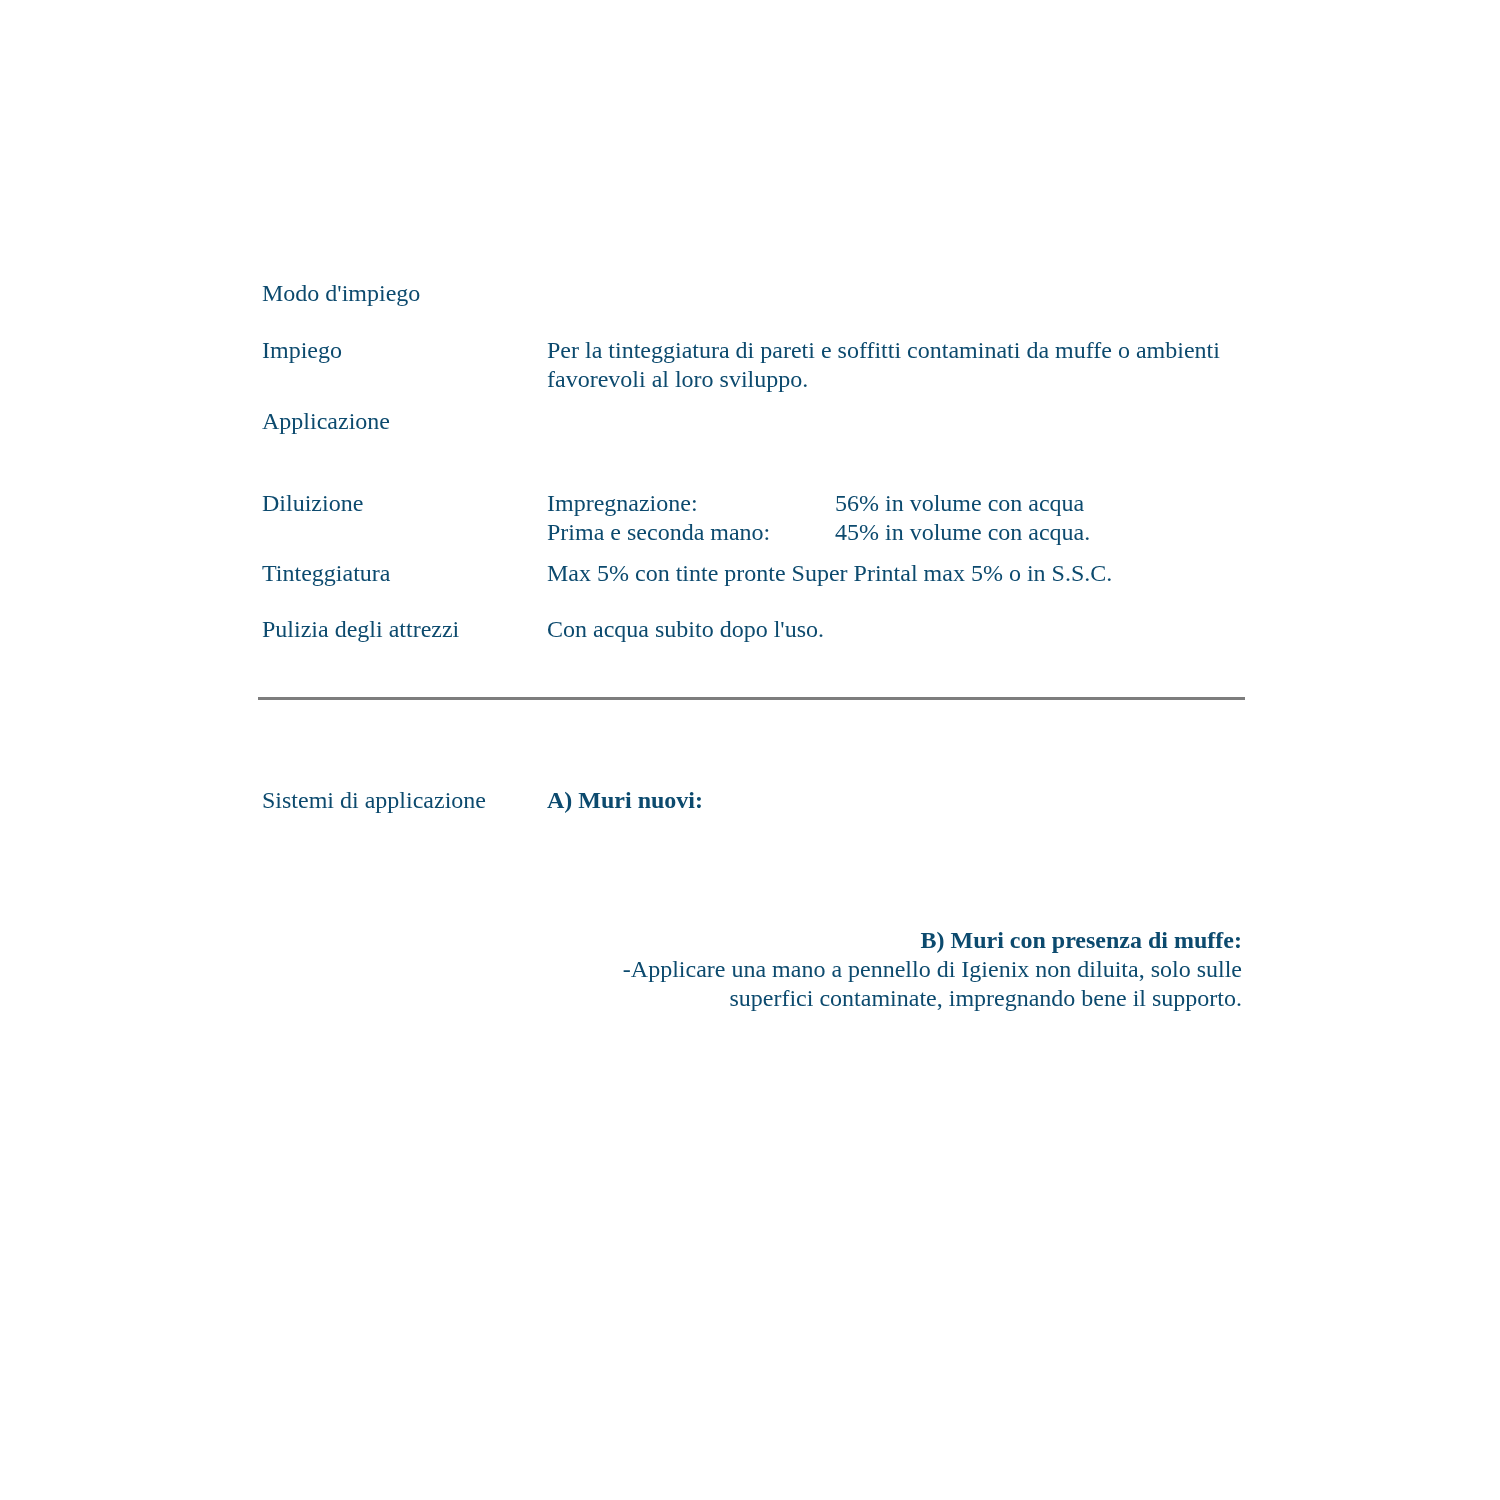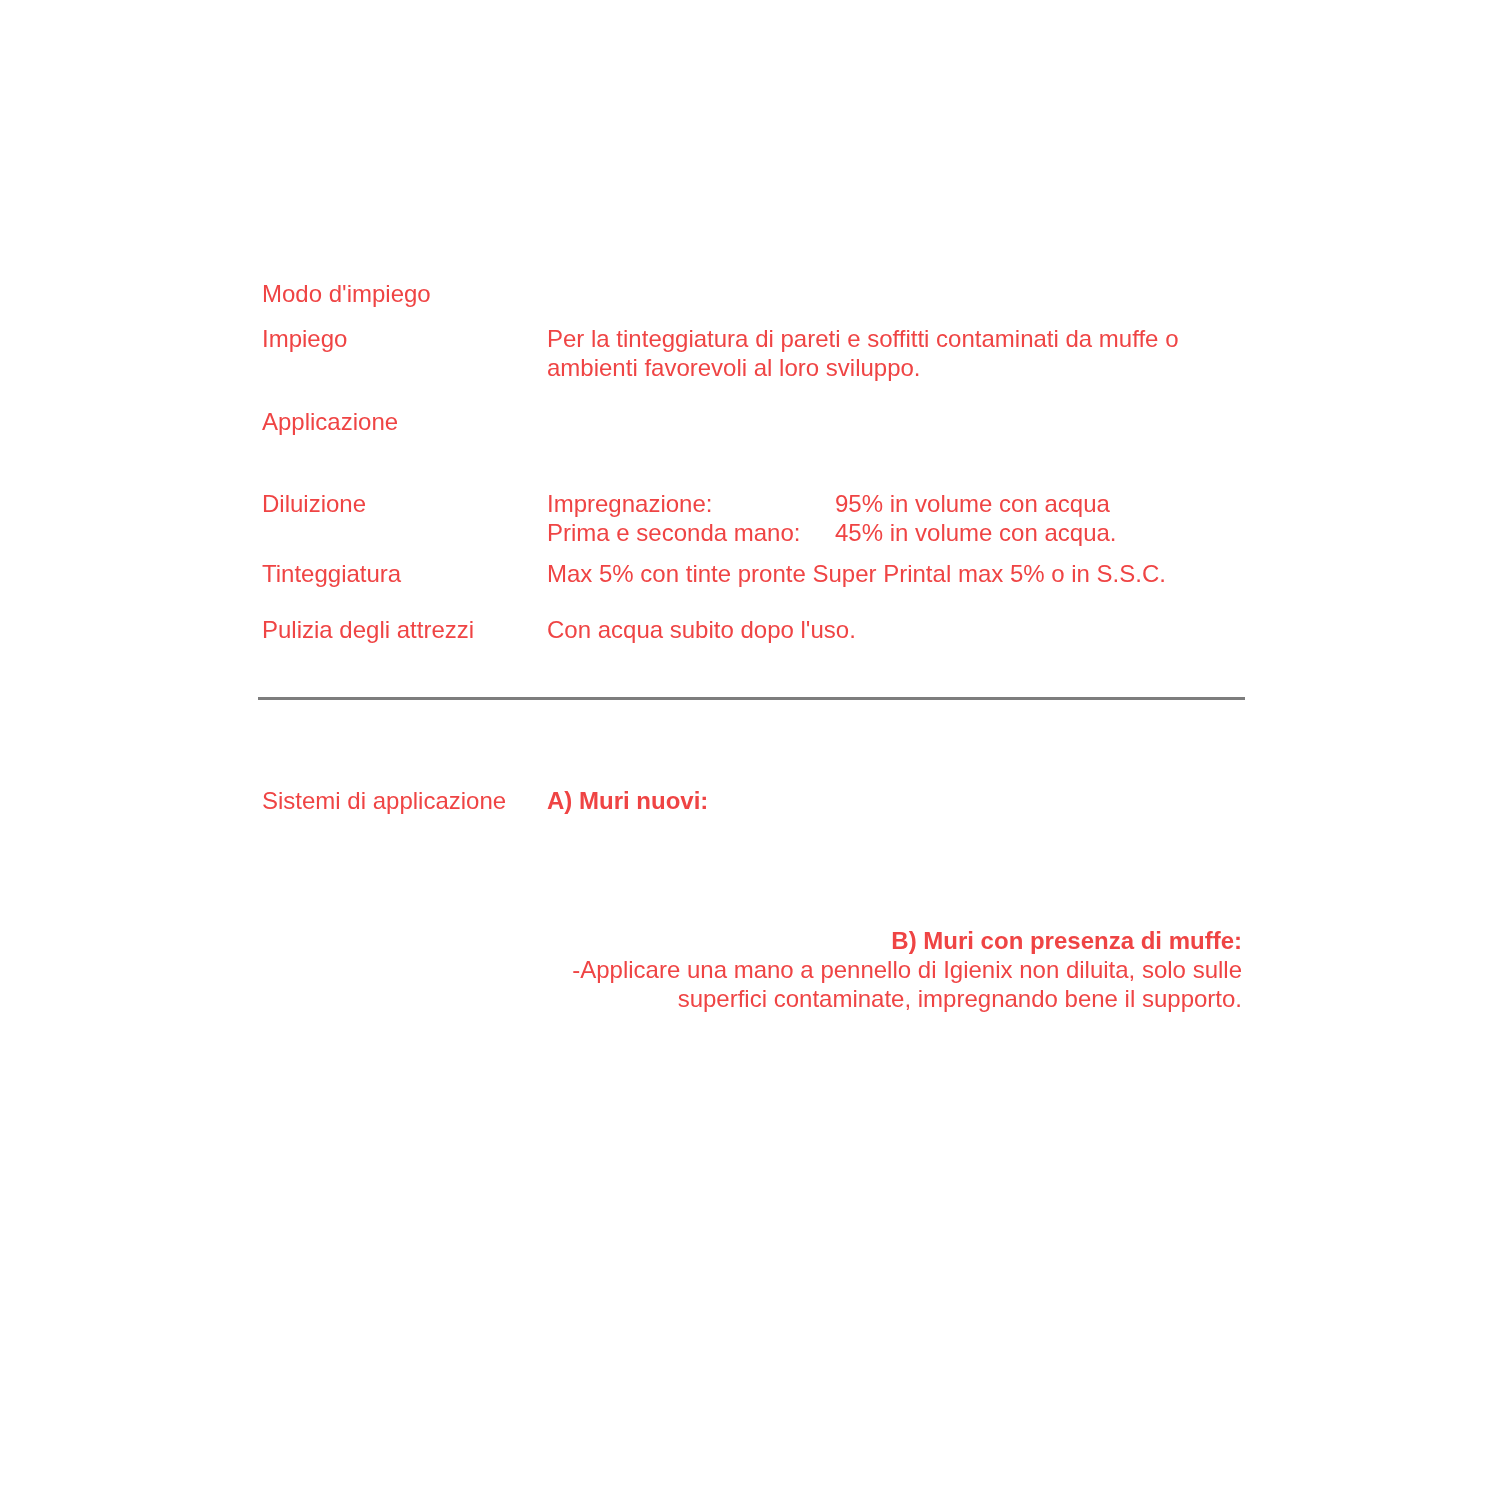--- a/index.html
+++ b/index.html
@@ -5,24 +5,24 @@
   html, body {
     margin: 0;
     padding: 0;
     background: #ffffff;
   }
   .page {
     position: relative;
     width: 1500px;
     height: 1500px;
     background: #ffffff;
-    font-family: Liberation Sans, sans-serif;
+    font-family: Liberation Serif, serif;
     font-size: 24px;
     line-height: 29px;
-    color: #ef4444;
+    color: #0c4a6e;
     overflow: hidden;
   }
   .abs { position: absolute; }
   .row {
     position: absolute;
     left: 262px;
     display: flex;
     align-items: flex-start;
   }
   .label {
@@ -60,35 +60,35 @@
     width: 695px;
   }
 </style>
 </head>
 <body>
 
 <div class="page">
 
   <div class="abs" style="left:262px; top:279px;">Modo d'impiego</div>
 
-  <div class="row" style="top:324px;">
+  <div class="row" style="top:336px;">
     <div class="label">Impiego</div>
     <div class="content">Per la tinteggiatura di pareti e soffitti contaminati da muffe o ambienti favorevoli al loro sviluppo.</div>
   </div>
 
   <div class="row" style="top:407px;">
     <div class="label">Applicazione</div>
   </div>
 
   <div class="row" style="top:489px;">
     <div class="label">Diluizione</div>
     <div class="content">
       <div class="subrow">
         <div class="subname">Impregnazione:</div>
-        <div class="subvalue">95% in volume con acqua</div>
+        <div class="subvalue">56% in volume con acqua</div>
       </div>
       <div class="subrow">
         <div class="subname">Prima e seconda mano:</div>
         <div class="subvalue">45% in volume con acqua.</div>
       </div>
     </div>
   </div>
 
   <div class="row" style="top:559px;">
     <div class="label">Tinteggiatura</div>

